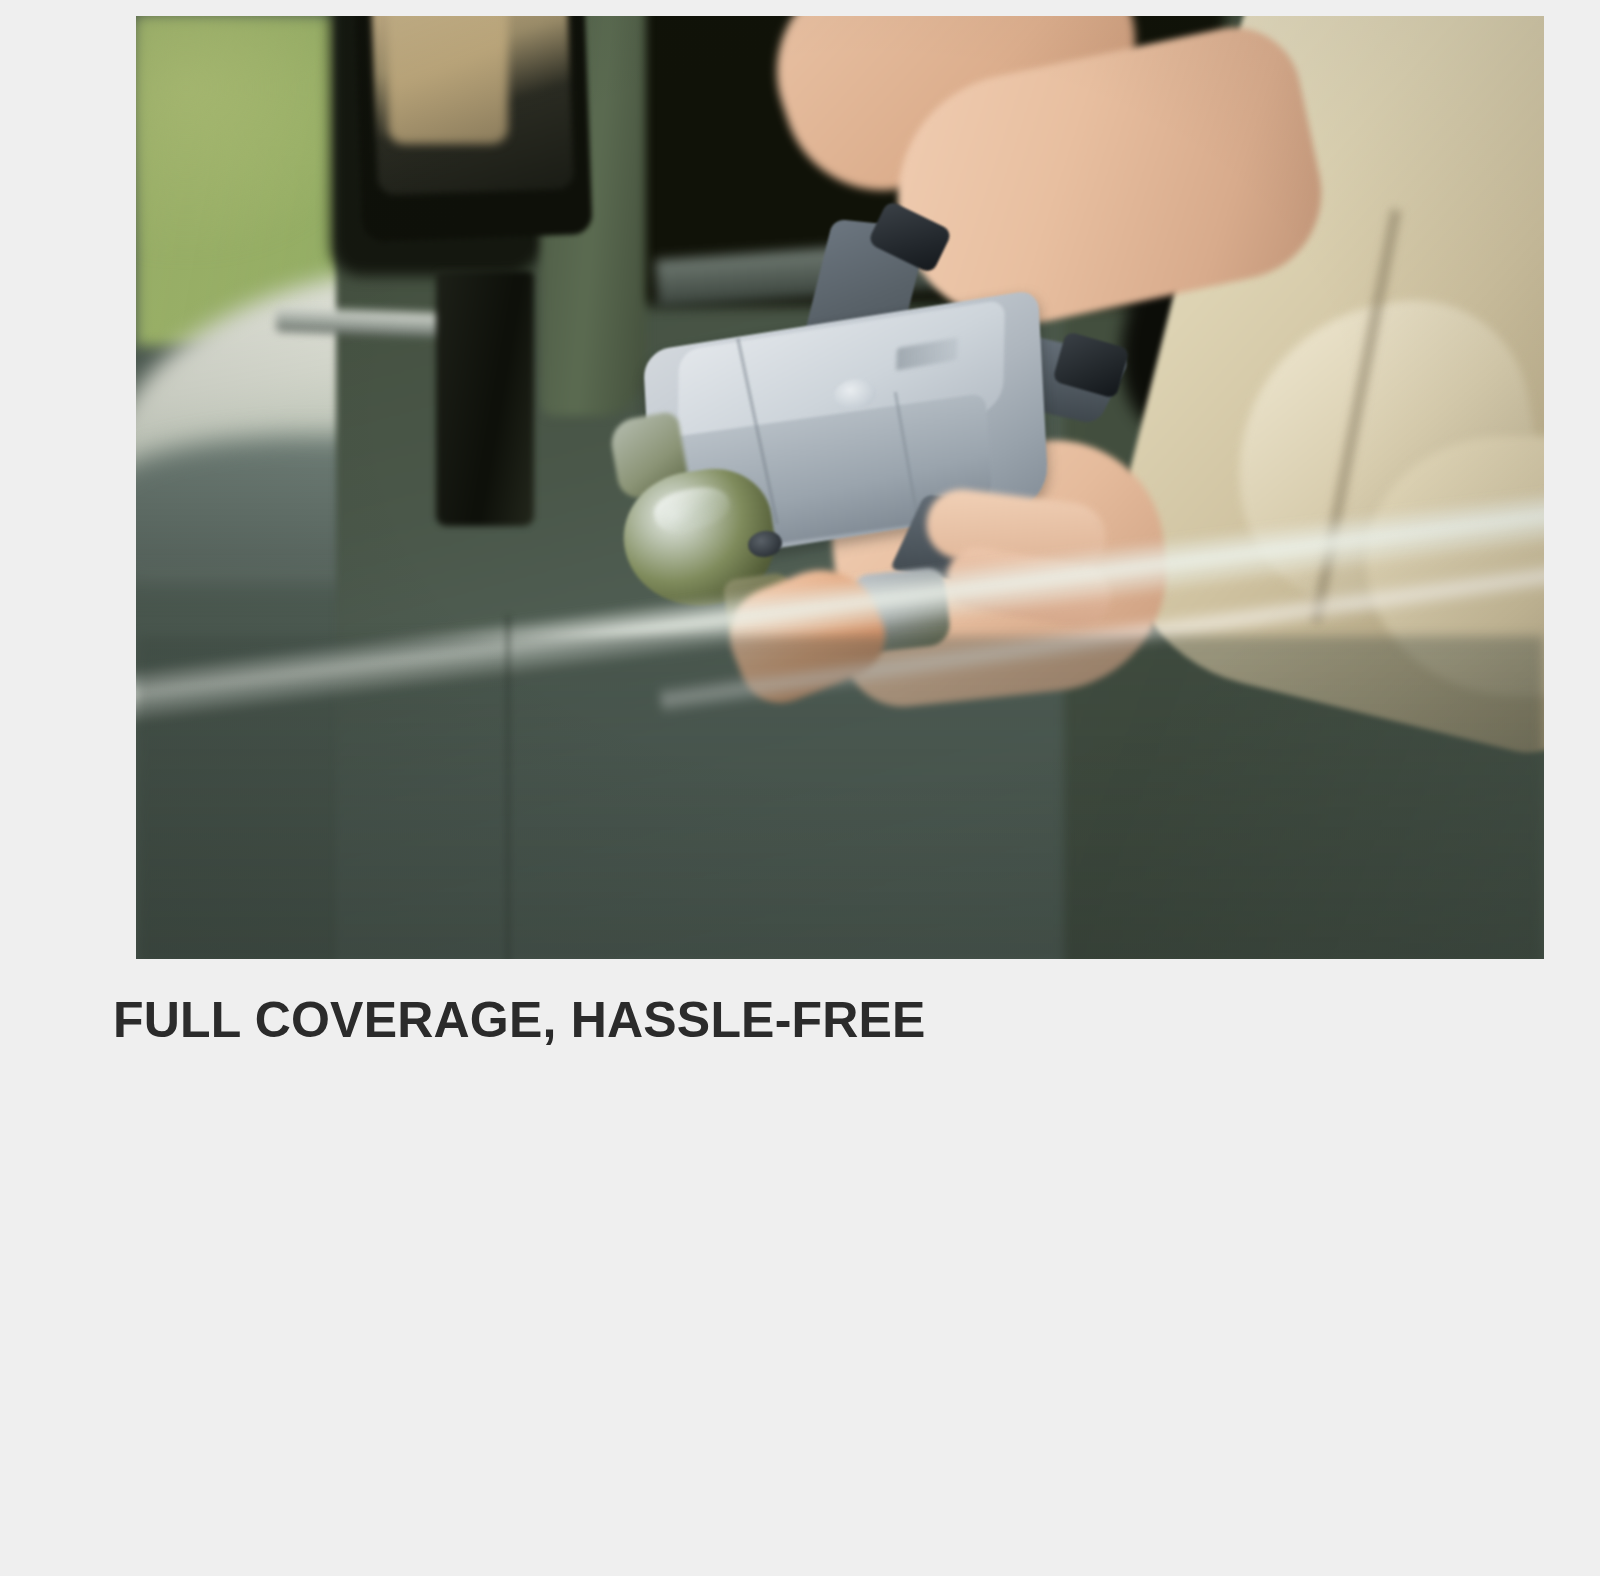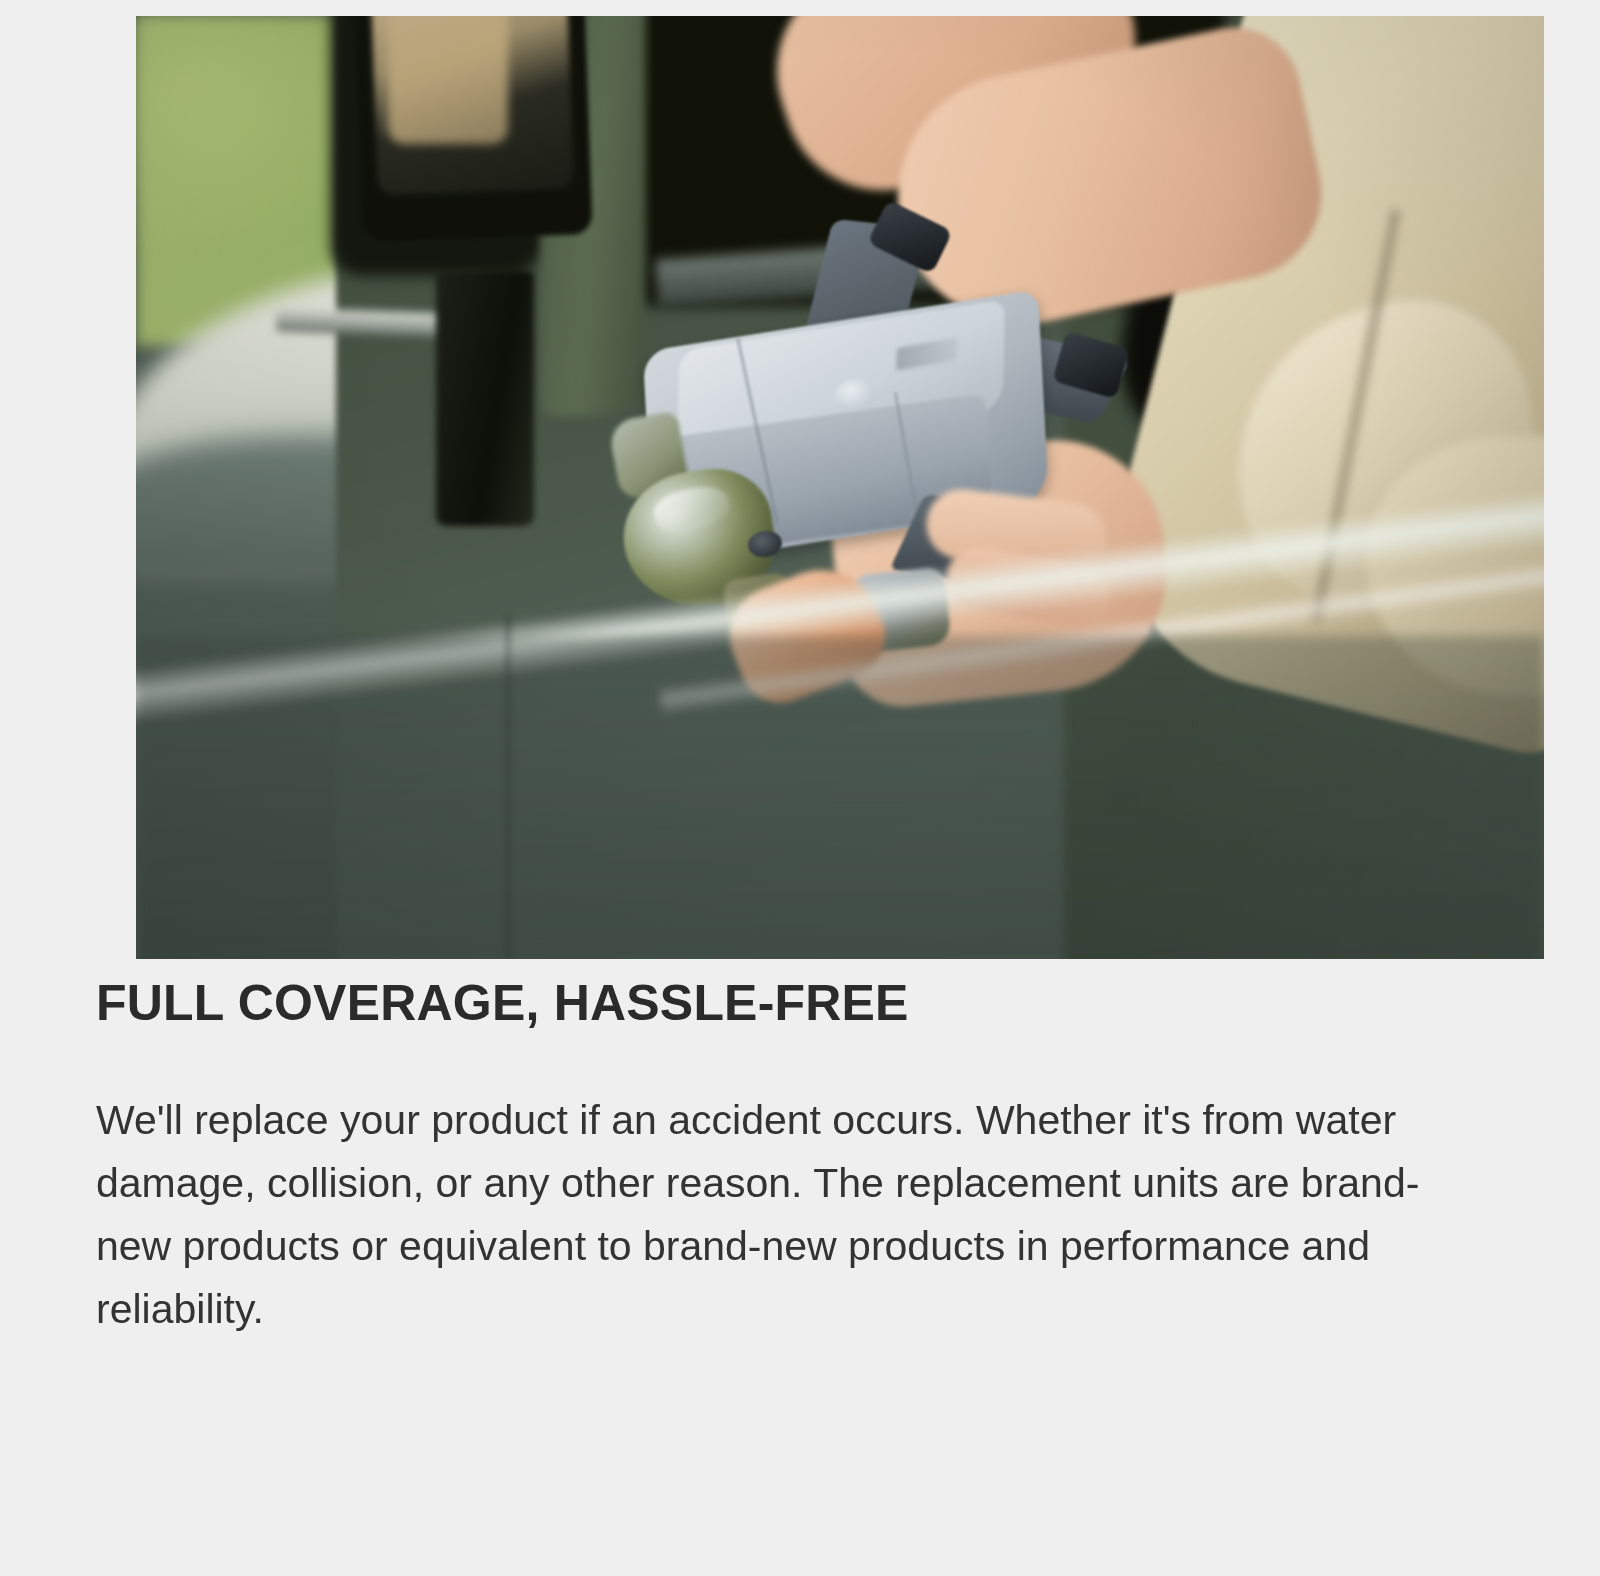--- a/index.html
+++ b/index.html
@@ -490,21 +490,21 @@
   }
 
   
   .content {
     position: absolute;
     left: 96px;
     top: 975px;
     width: 1330px;
   }
   .headline {
-    margin: 0;
+    margin: 17px;
     font-size: 50px;
     line-height: 1.12;
     font-weight: bold;
     letter-spacing: 0.2px;
     color: #2b2b2b;
     font-family: "Liberation Sans", sans-serif;
   }
   .body-copy {
     margin: 58px 0 0 0;
     font-size: 41px;
@@ -584,16 +584,15 @@
       <div class="panel-sweep-2"></div>
       <div class="panel-seam"></div>
       <div class="lower-shade"></div>
 
       <div class="photo-vignette"></div>
     </div>
   </figure>
 
   <div class="content">
     <h2 class="headline">FULL COVERAGE, HASSLE-FREE</h2>
-    <p class="body-copy">We'll replace your product if an accident occurs. Whether it's from water damage, collision, or any other reason. The replacement units are brand-new products or equivalent to brand-new products in performance and reliability.</p>
   </div>
 
 </div>
 
 </body></html>

